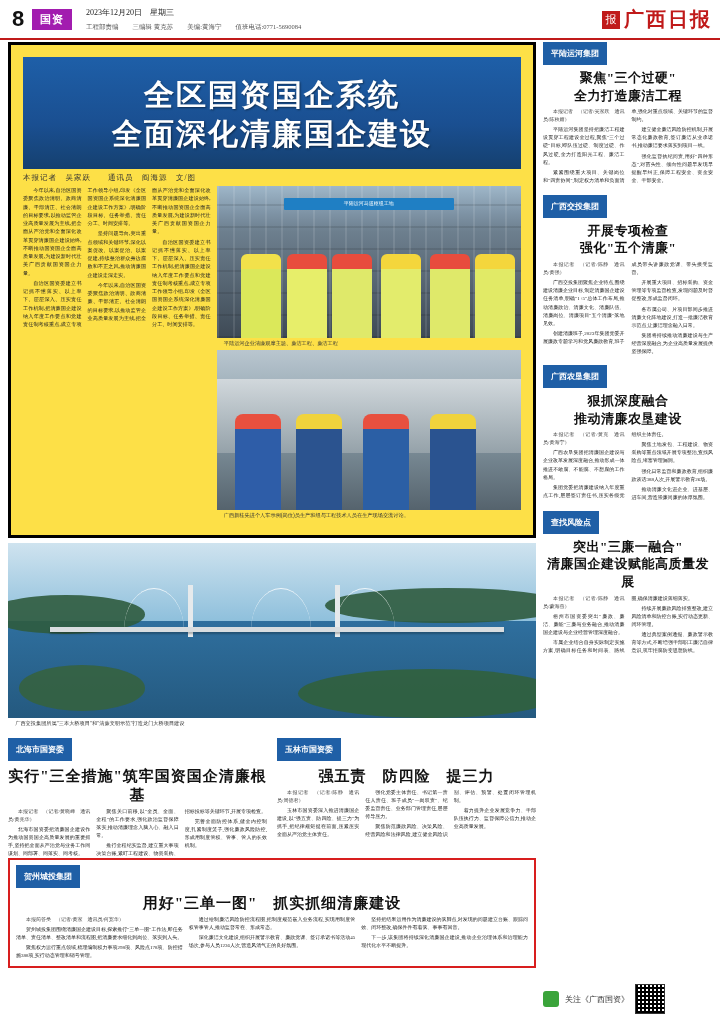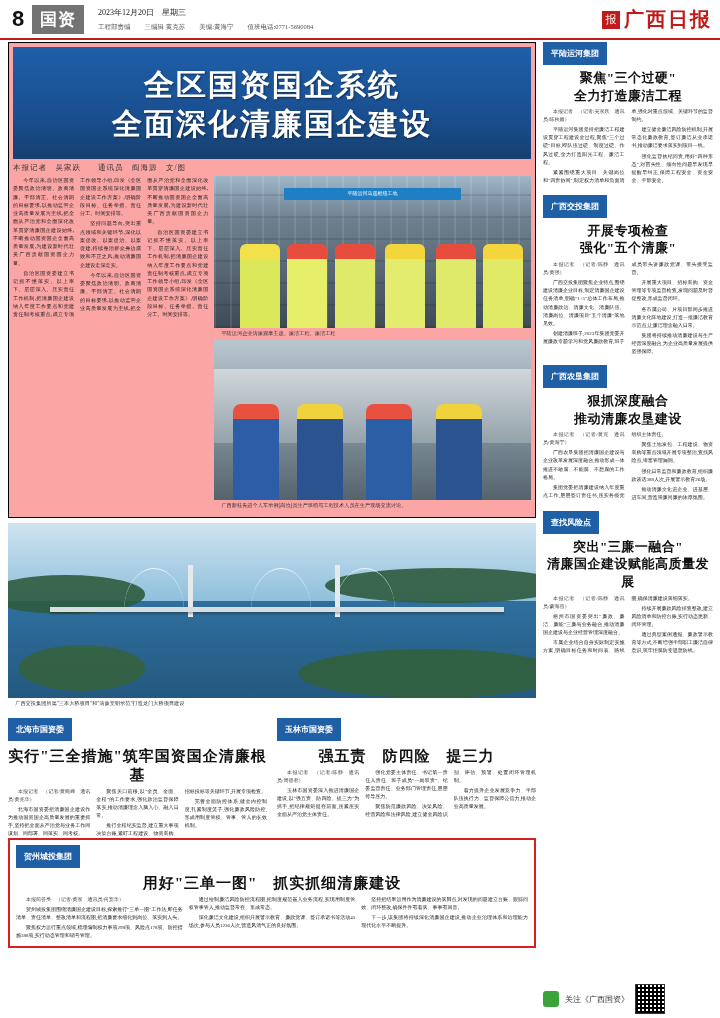--- a/index.html
+++ b/index.html
@@ -19,41 +19,41 @@
     border-bottom:2px solid #c01a1a;
     display:flex; align-items:center;
   }
   .page-num {
     width:24px; height:26px; margin-left:6px;
     font-family:"Liberation Sans", sans-serif;
     font-size:22px; font-weight:bold; color:#111;
     display:flex; align-items:center; justify-content:center;
   }
   .section-badge {
-    background:#737373; color:#fff; font-weight:bold;
-    font-size:17px; padding:3px 8px; margin-left:2px;
+    background:#a21caf; color:#fff; font-weight:bold;
+    font-size:11px; padding:3px 8px; margin-left:2px;
     font-family:"Liberation Sans", sans-serif;
     letter-spacing:1px;
   }
   .mast-meta { margin-left:14px; font-size:8px; line-height:1.5; color:#333; }
   .mast-meta .date { font-size:8px; color:#222; margin-bottom:3px; }
   .mast-meta .credits { display:flex; gap:14px; color:#555; font-size:6.5px; }
   .logo-area { position:absolute; right:8px; top:6px; display:flex; align-items:center; gap:4px;}
   .logo-mark { width:18px;height:18px;background:#c01a1a;color:#fff;font-size:11px;
      display:flex;align-items:center;justify-content:center;font-family:"Liberation Sans",sans-serif;}
   .logo-text { font-size:20px; font-weight:bold; color:#c01a1a; letter-spacing:2px;
      font-family:Liberation Sans, sans-serif; }
 
   
   .content { position:absolute; left:0; top:42px; width:720px; height:976px; }
   .left-col { position:absolute; left:8px; top:0; width:528px; }
   .right-col { position:absolute; left:543px; top:0; width:170px; }
 
   
-  .feature-box { border:1px solid #000000; padding:4px; background:#fca5a5; }
+  .feature-box { border:3px solid #000000; padding:12px; background:#fde047; }
   .headline {
     background:linear-gradient(180deg,#1e5fa8 0%, #1a4f91 60%, #15406f 100%);
     padding:18px 10px 16px; text-align:center;
   }
   .headline h1 {
     margin:0; color:#fff; font-size:30px; line-height:1.3; font-weight:bold;
     font-family:"Liberation Serif", serif; letter-spacing:2px;
     text-shadow:1px 1px 2px rgba(0,0,0,.45);
   }
   .byline { text-align:left; font-size:7.5px; color:#333; padding:4px 0 3px; letter-spacing:1px;}

